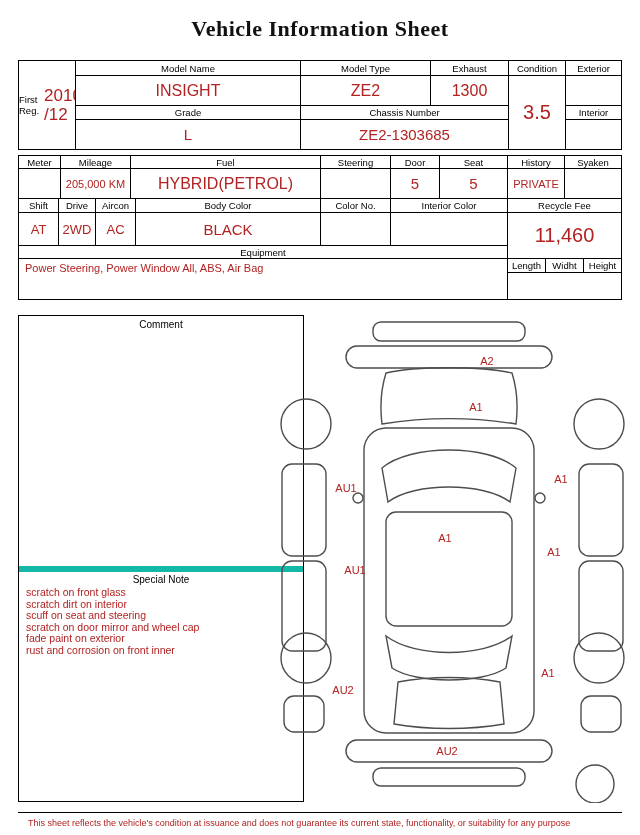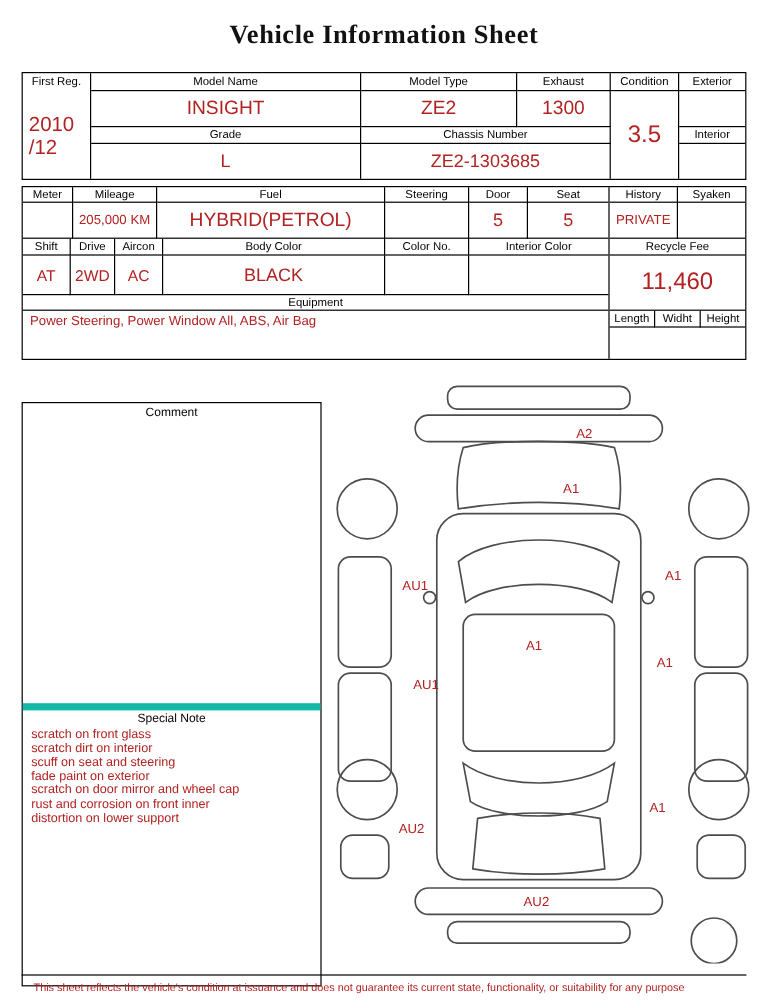--- a/index.html
+++ b/index.html
@@ -24,21 +24,21 @@
   .nbr { border-right:none !important; }
   .nbb { border-bottom:none !important; }
   .hdr { font-size:9.5px; color:#000; }
   .val { color:#b22222; }
 
   
   .b1 { left:18px; top:60px; width:604px; height:90px;
         display:grid;
         grid-template-columns:57px 225px 130px 78px 57px 1fr;
         grid-template-rows:15px 30px 14px 1fr; }
-  .g-fr   { grid-area:1/1/5/2; flex-direction:column; justify-content:flex-start; border-bottom:none; }
+  .g-fr   { grid-area:1/1/5/2; flex-direction:row; justify-content:flex-start; border-bottom:none; }
   .g-fr .hdr { height:15px; display:flex; align-items:center; }
   .fr-val { flex:1; display:flex; flex-direction:column; justify-content:center;
             align-self:stretch; padding-left:5px; font-size:17px; line-height:19px; }
   .h-mn { grid-area:1/2/2/3; } .h-mt { grid-area:1/3/2/4; } .h-exh { grid-area:1/4/2/5; }
   .h-cond { grid-area:1/5/2/6; } .h-ext { grid-area:1/6/2/7; }
   .v-mn { grid-area:2/2/3/3; font-size:16px; } .v-mt { grid-area:2/3/3/4; font-size:16px; }
   .v-exh { grid-area:2/4/3/5; font-size:16px; }
   .v-cond { grid-area:2/5/5/6; font-size:20px; border-bottom:none; }
   .v-ext { grid-area:2/6/3/7; }
   .h-gr { grid-area:3/2/4/3; } .h-ch { grid-area:3/3/4/5; } .h-int { grid-area:3/6/4/7; }
@@ -57,21 +57,21 @@
   .wB1{width:40px}.wB2{width:37px}.wB3{width:40px}.wB4{width:185px}.wB5{width:70px}.wB6{flex:1}
   .equip-val { justify-content:flex-start; align-items:flex-start; padding:3px 6px;
                font-size:11px; }
   .fuel-val { font-size:16px; } .mil-val { font-size:11px; }
   .ds-val { font-size:15px; } .sda-val { font-size:13px; } .bc-val { font-size:15px; }
   .w57{width:57px} .w38{width:38px} .wfl{flex:1}
   .rRh{height:13px}.rRv{height:30px}.rFh{height:14px}.rFv{height:46px}.rLh{height:14px}.rLv{flex:1}
   .hist-val{font-size:11px} .fee-val{font-size:20px} .lwh-val{font-size:13px}
 
   
-  .cbox { left:18px; top:315px; width:250px; height:487px; display:flex; flex-direction:column;margin-top:20px; }
+  .cbox { left:18px; top:315px; width:286px; height:487px; display:flex; flex-direction:column; }
   .comment-hdr { height:17px; font-size:10px; text-align:center; padding-top:3px; }
   .comment-space { height:233px; }
   .snote-hdr { border-top:6px solid #14b8a6; height:17px; font-size:10px; text-align:center; padding-top:2px; }
   .notes { padding:4px 7px; color:#b22222; font-size:10.5px; line-height:11.6px; }
 
   
   .dia { position:absolute; left:270px; top:316px; width:365px; height:487px; }
   .dia svg { width:100%; height:100%; }
   .dia .shape { fill:none; stroke:#4d4d4d; stroke-width:1.4; }
   .dia text { fill:#b22222; font-family:"Liberation Sans",sans-serif; font-size:11px; text-anchor:middle; }
@@ -182,24 +182,23 @@
   </div>
 
   <div class="box cbox">
     <div class="comment-hdr">Comment</div>
     <div class="comment-space"></div>
     <div class="snote-hdr">Special Note</div>
     <div class="notes">
       <div>scratch on front glass</div>
       <div>scratch dirt on interior</div>
       <div>scuff on seat and steering</div>
+      <div>scratch on door mirror and wheel cap</div>
       <div>fade paint on exterior</div>
-      <div>scratch on door mirror and wheel cap</div>
       <div>rust and corrosion on front inner</div>
-      <div>distortion on lower support</div>
     </div>
   </div>
 
   <div class="dia">
     <svg viewBox="0 0 365 487">
 
       <rect class="shape" x="103" y="6" width="152" height="19" rx="8"></rect>
       <rect class="shape" x="76" y="30" width="206" height="22" rx="11"></rect>
 
       <path class="shape" d="M116 57 C146 50 212 50 242 57 C247 73 248 92 246 108 C202 101 156 101 112 108 C110 92 111 73 116 57 Z"></path>

